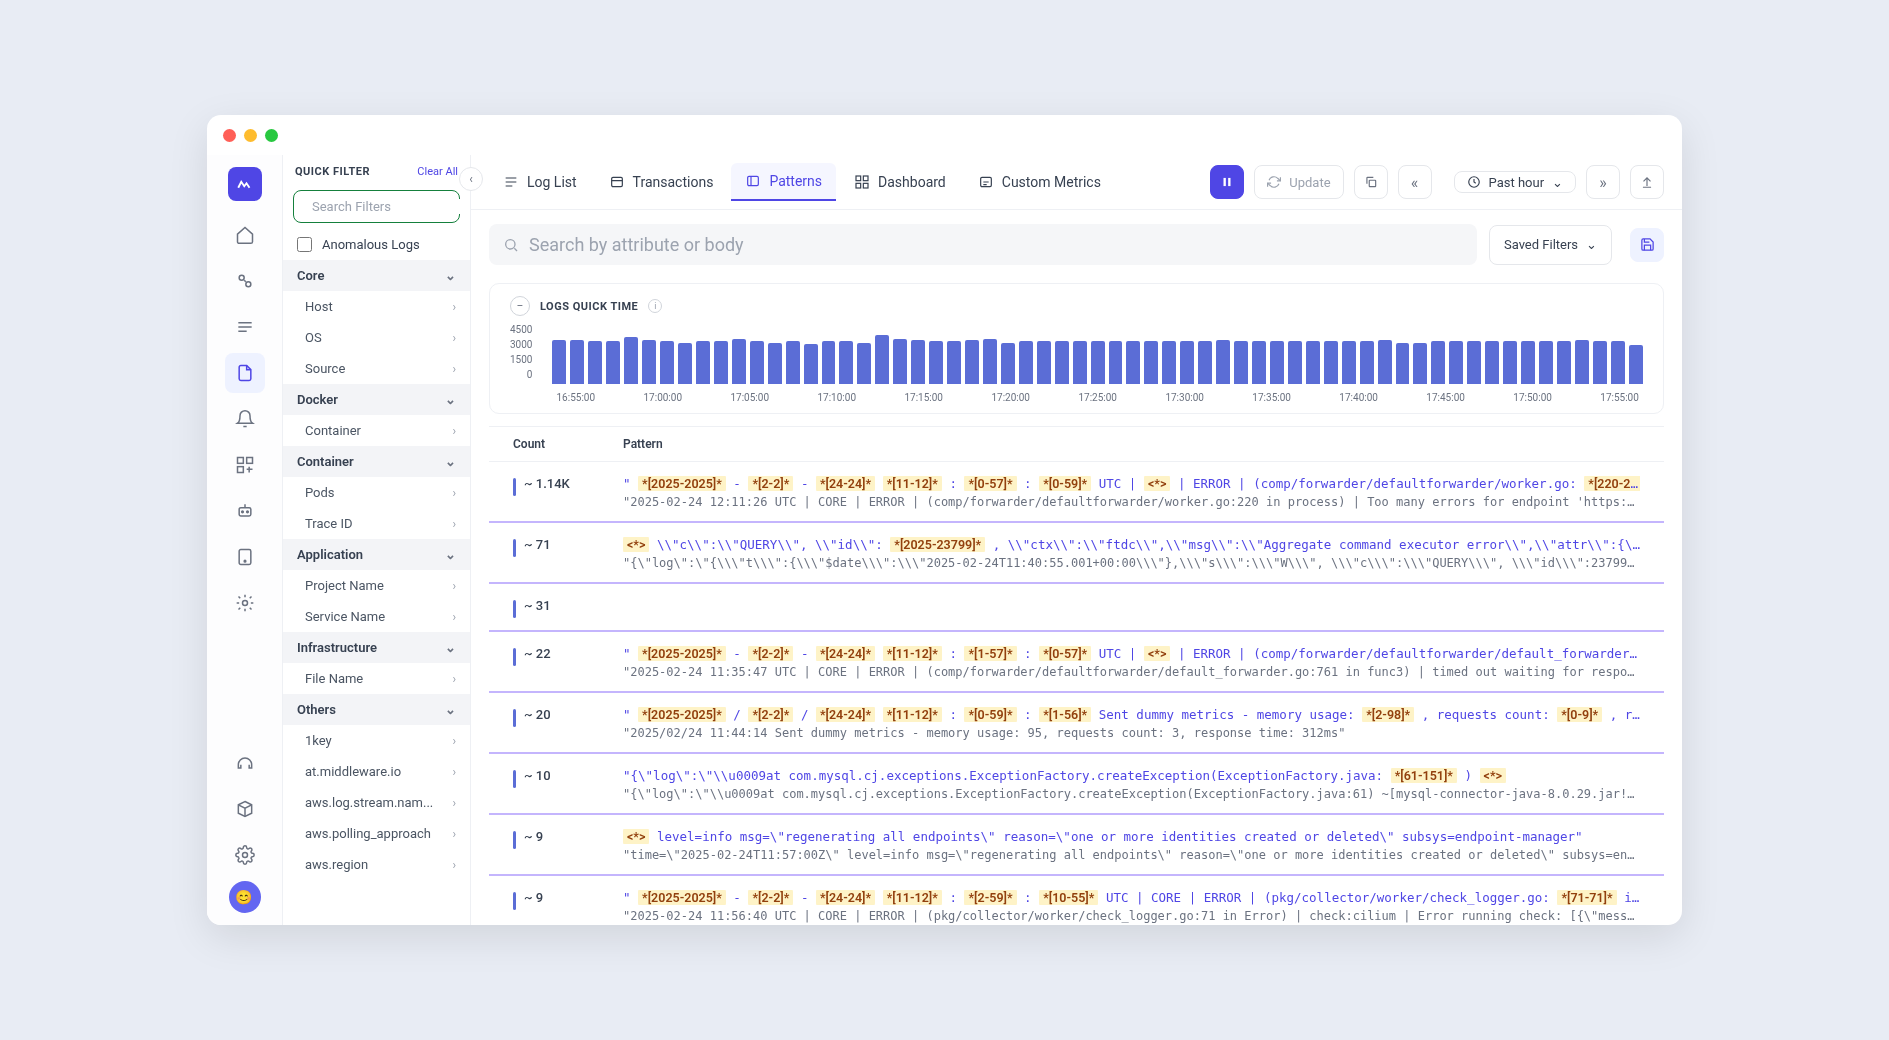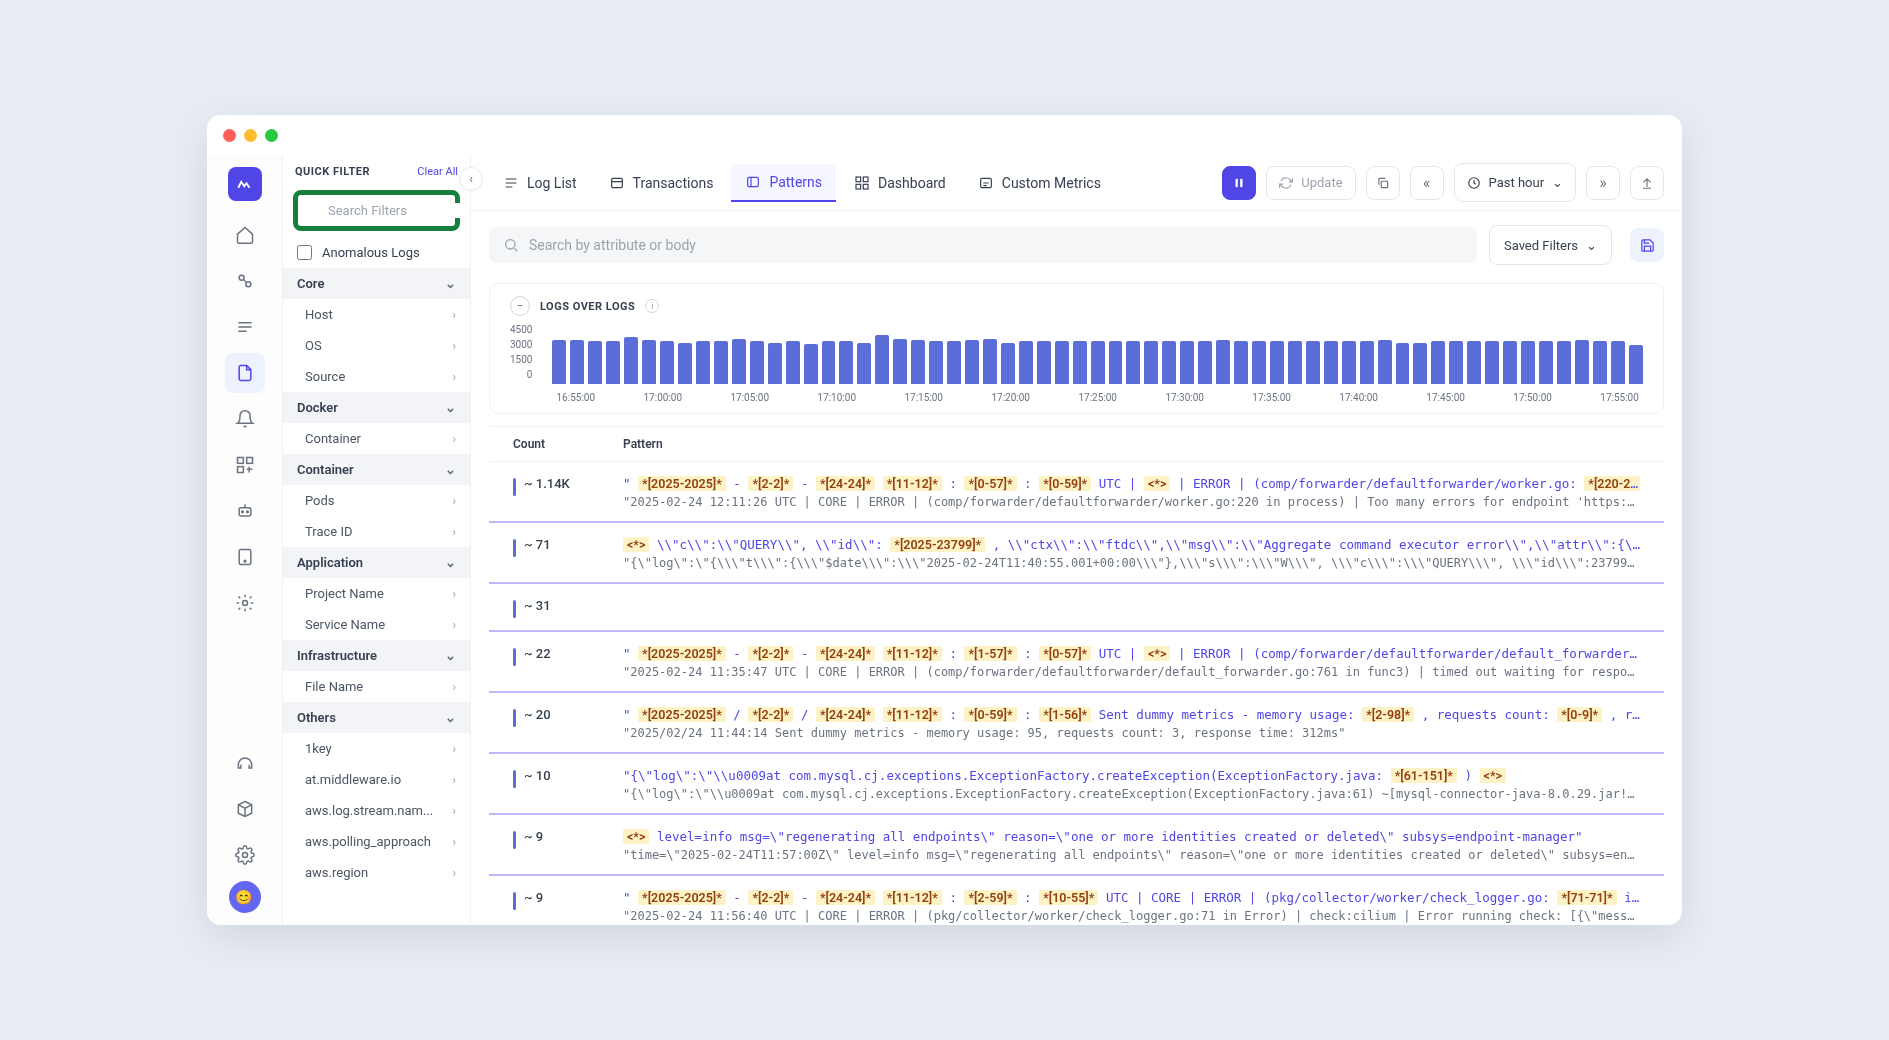--- a/index.html
+++ b/index.html
@@ -15,44 +15,44 @@
 .logo{width:34px;height:34px;border-radius:8px;background:#4f46e5;color:#fff;display:flex;align-items:center;justify-content:center;font-weight:700;font-size:16px;margin-bottom:8px}
 .navicon{width:40px;height:40px;border-radius:8px;display:flex;align-items:center;justify-content:center;color:#6b7280;cursor:pointer}
 .navicon.active{background:#eef2ff;color:#4f46e5}
 .navicon svg{width:20px;height:20px}
 .nav-spacer{flex:1}
 .avatar{width:32px;height:32px;border-radius:50%;background:#6366f1;display:flex;align-items:center;justify-content:center;font-size:14px;color:#fff}
 .filterpanel{width:188px;border-right:1px solid #eef0f4;background:#fff;display:flex;flex-direction:column;overflow-y:auto}
 .qf-head{display:flex;align-items:center;justify-content:space-between;padding:10px 12px 6px}
 .qf-title{font-size:11px;font-weight:700;letter-spacing:.5px;color:#374151}
 .qf-clear{font-size:11px;color:#4f46e5;font-weight:400;cursor:pointer}
-.searchf{margin:6px 10px;display:flex;align-items:flex-end;gap:8px;padding:8px 22px;border:5px solid #15803d;border-radius:8px;color:#9ca3af}
+.searchf{margin:6px 10px;display:flex;align-items:flex-end;gap:8px;padding:8px 10px;border:1px solid #15803d;border-radius:8px;color:#9ca3af}
 .searchf input{border:none;outline:none;font-size:13px;flex:1;color:#374151}
 .searchf input::placeholder{color:#9ca3af}
 .anom{display:flex;align-items:center;gap:10px;padding:8px 14px;color:#374151;font-size:13px}
 .anom input{width:15px;height:15px}
 .fgroup-h{background:#f3f4f7;padding:8px 14px;font-size:13px;font-weight:600;color:#374151;display:flex;align-items:center;justify-content:space-between;cursor:pointer}
 .fgroup-h .chev{color:#6b7280}
 .fitem{padding:8px 14px 8px 22px;font-size:13px;color:#4b5563;display:flex;align-items:flex-end;justify-content:space-between;cursor:pointer}
 .fitem .chev{color:#9ca3af;font-size:12px}
 .main{flex:1;display:flex;flex-direction:column;min-width:0}
 .topbar{display:flex;align-items:center;padding:8px 18px;border-bottom:1px solid #eef0f4;gap:4px;position:relative}
 .collapse-btn{position:absolute;left:-12px;top:12px;width:24px;height:24px;border-radius:50%;background:#fff;border:1px solid #e5e7eb;display:flex;align-items:center;justify-content:center;color:#6b7280;font-size:12px;cursor:pointer}
 .tab{display:flex;align-items:center;gap:8px;padding:10px 14px;font-size:14px;color:#374151;cursor:pointer;border-radius:6px}
 .tab.active{color:#4f46e5;background:#f5f6ff;border-bottom:2px solid #4f46e5;border-radius:6px 6px 0 0}
 .tab svg{width:16px;height:16px}
 .top-spacer{flex:1}
 .iconbtn{width:34px;height:34px;border:1px solid #e5e7eb;border-radius:8px;display:flex;align-items:center;justify-content:center;color:#6b7280;cursor:pointer;margin-left:6px}
 .iconbtn.primary{background:#4f46e5;border-color:#4f46e5;color:#fff}
 .iconbtn.accent{background:#eef2ff;border-color:#eef2ff;color:#4f46e5}
 .refresh-btn{display:flex;align-items:center;gap:8px;padding:0 12px;height:34px;border:1px solid #e5e7eb;border-radius:8px;color:#9ca3af;font-size:13px;margin-left:6px;cursor:pointer}
-.time-btn{display:flex;align-items:center;gap:8px;padding:0 12px;height:39px;border:1px solid #e5e7eb;border-radius:8px;color:#374151;font-size:13px;margin-left:6px;cursor:pointer}
+.time-btn{display:flex;align-items:center;gap:8px;padding:0 12px;height:22px;border:1px solid #e5e7eb;border-radius:8px;color:#374151;font-size:13px;margin-left:18px;cursor:pointer}
 .searchrow{display:flex;align-items:center;gap:12px;padding:14px 18px}
 .mainsearch{flex:1;display:flex;align-items:center;gap:10px;background:#f5f6f8;border-radius:8px;padding:10px 14px;color:#9ca3af}
-.mainsearch input{flex:1;border:none;outline:none;background:transparent;font-size:14px;color:#374151}
+.mainsearch input{flex:1;border:none;outline:none;background:transparent;font-size:18px;color:#374151}
 .mainsearch input::placeholder{color:#9ca3af}
 .savedf{display:flex;align-items:center;gap:8px;padding:0 14px;height:40px;border:1px solid #e5e7eb;border-radius:8px;color:#374151;font-size:13px;cursor:pointer}
 .chartbox{margin:4px 18px 12px;border:1px solid #eef0f4;border-radius:10px;padding:12px 20px 10px}
 .chart-head{display:flex;align-items:center;gap:10px;margin-bottom:8px}
 .collapse-circle{width:20px;height:20px;border:1px solid #d1d5db;border-radius:50%;display:flex;align-items:center;justify-content:center;color:#6b7280;font-size:12px;cursor:pointer}
 .chart-title{font-size:11px;font-weight:700;letter-spacing:.5px;color:#374151}
 .info-icon{width:14px;height:14px;border:1px solid #d1d5db;border-radius:50%;display:flex;align-items:center;justify-content:center;font-size:9px;color:#9ca3af}
 .chart{display:flex;gap:20px}
 .yaxis{display:flex;flex-direction:column;justify-content:space-between;font-size:10px;color:#6b7280;text-align:right;height:60px;padding-bottom:4px}
 .bars-wrap{flex:1}
@@ -361,21 +361,21 @@
             <svg width="15" height="15" viewBox="0 0 24 24" fill="none" stroke="currentColor" stroke-width="2">
               <path d="M19 21H5a2 2 0 01-2-2V5a2 2 0 012-2h11l5 5v11a2 2 0 01-2 2z"></path>
               <path d="M17 21v-8H7v8M7 3v5h8"></path>
             </svg>
           </div>
       </div>
 
       <div class="chartbox">
         <div class="chart-head">
           <div class="collapse-circle">−</div>
-          <span class="chart-title">LOGS OVER LOGS</span>
+          <span class="chart-title">LOGS QUICK TIME</span>
           <div class="info-icon">i</div>
         </div>
         <div class="chart">
           <div class="yaxis" id="yaxis">
               <span>4500</span>
               <span>3000</span>
               <span>1500</span>
               <span>0</span>
             </div>
           <div class="bars-wrap">

